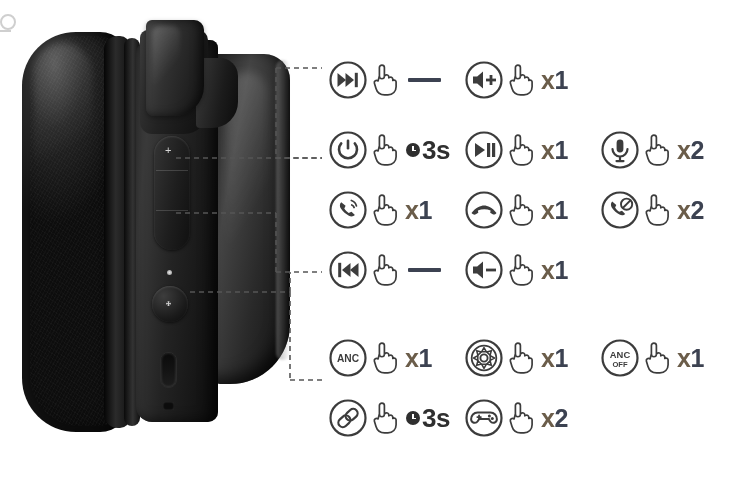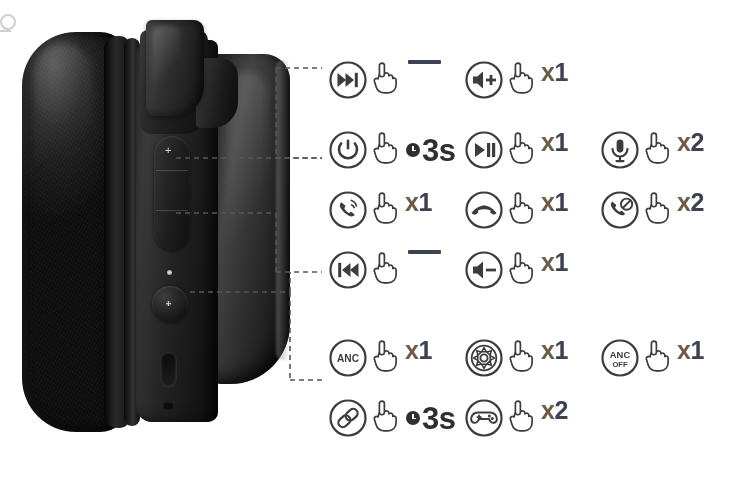--- a/index.html
+++ b/index.html
@@ -129,21 +129,21 @@
     left:163px;top:388px;width:11px;height:8px;border-radius:2px;
     background:#0c0c0c;box-shadow:inset 0 0 2px rgba(255,255,255,.2);
   }
 
   
   #leaders{position:absolute;left:0;top:0;width:754px;height:481px;pointer-events:none;}
 
   
   #grid{position:absolute;left:322px;top:50px;width:432px;}
 
-  .item{position:absolute;display:flex;}
+  .item{position:absolute;display:flex;align-items:center;}
   .ic{width:40px;height:40px;flex:0 0 40px;position:relative;}
   .hand{width:30px;height:36px;flex:0 0 30px;margin-left:1px;position:relative;}
   .qty{
     margin-left:6px;font-size:25px;font-weight:bold;letter-spacing:-.5px;
     white-space:nowrap;line-height:1;
   }
   .qty .x{color:#6b5d4a;}
   .qty .n{color:#3c4251;}
   .dash{
     margin-left:9px;width:33px;height:4px;background:#3c4251;border-radius:1px;
@@ -152,21 +152,21 @@
   .timer .clock{
     width:14px;height:14px;border-radius:50%;background:#2f2f2f;position:relative;flex:0 0 14px;
   }
   .timer .clock::after{
     content:"";position:absolute;left:6px;top:3px;width:1.6px;height:4.6px;background:#fff;
   }
   .timer .clock::before{
     content:"";position:absolute;left:6px;top:6.6px;width:4.4px;height:1.6px;background:#fff;
   }
   .timer .tlabel{
-    margin-left:2px;font-size:31px;font-weight:bold;color:#2f2f2f;line-height:1;letter-spacing:-.5px;
+    margin-left:2px;font-size:26px;font-weight:bold;color:#2f2f2f;line-height:1;letter-spacing:-.5px;
   }
   svg{display:block;overflow:visible;}
 </style>
 </head>
 <body>
 
 <div id="stage">
 
   <div id="headphone">
     <div class="hp-layer cushion"></div>

